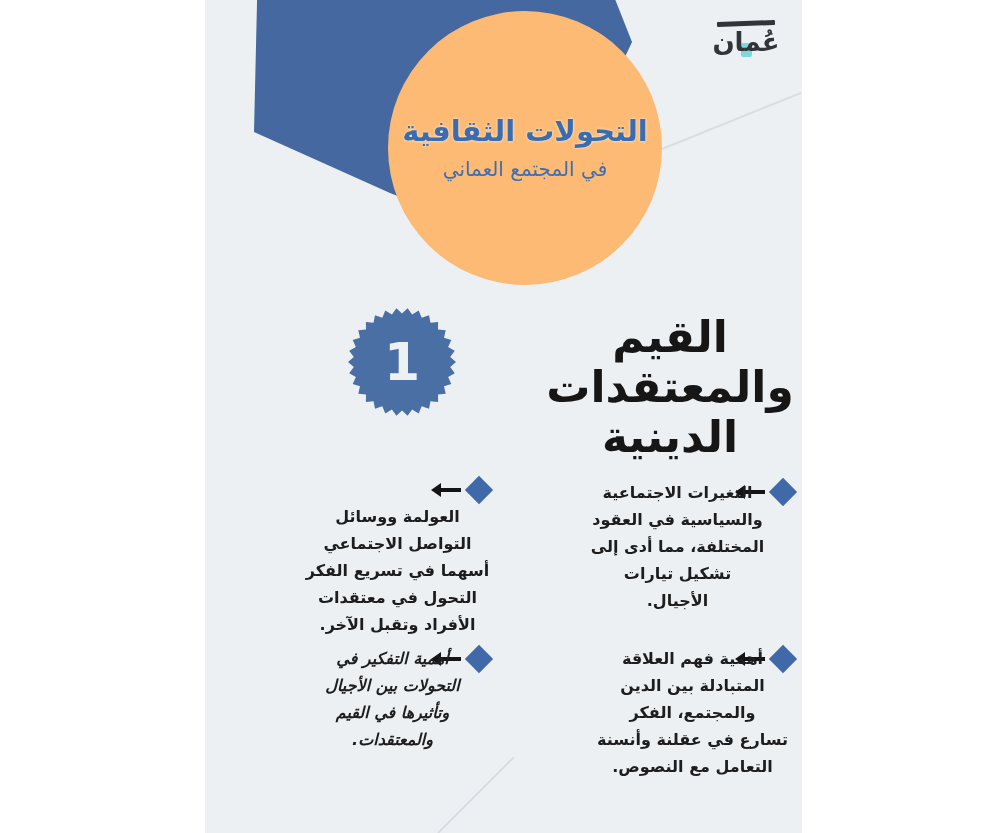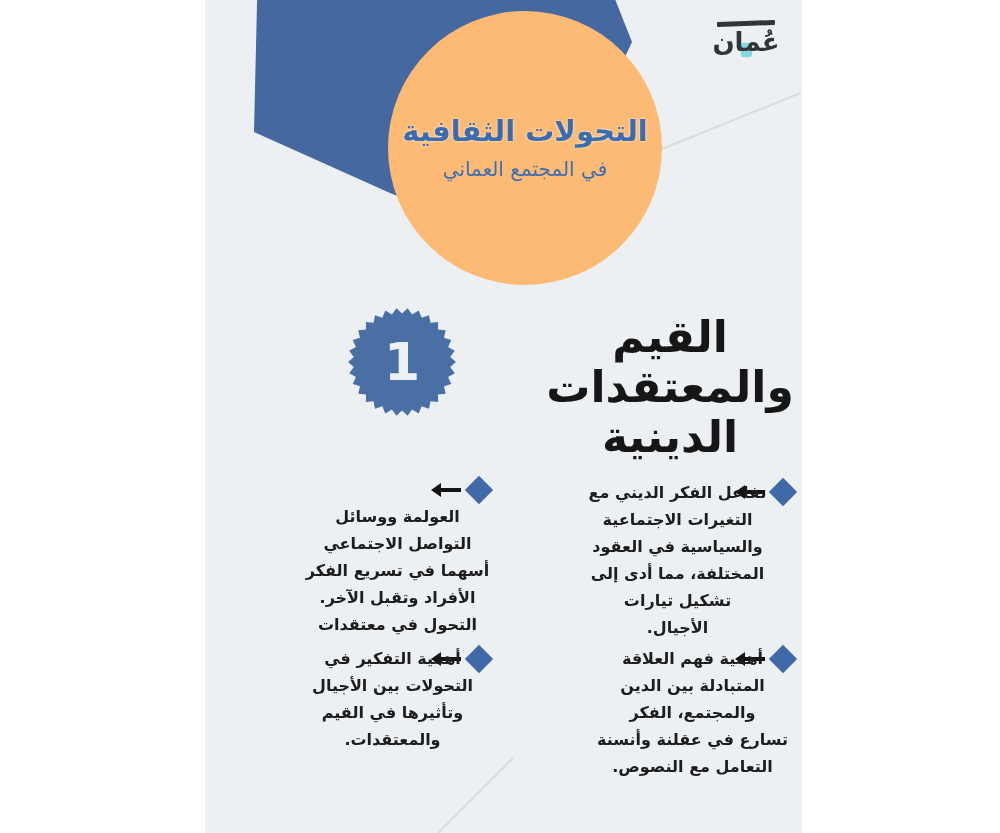--- a/index.html
+++ b/index.html
@@ -54,21 +54,21 @@
   .diamond{width:20px;height:20px;background:#3f69a8;transform:rotate(45deg);margin:0 4px 0 8px;flex:0 0 auto;}
   
   .bullet-text{
     position:absolute;direction:rtl;color:#1d1d1d;font-size:16px;font-weight:bold;line-height:27px;
     display:flex;flex-direction:column;align-items:center;
   }
   .bullet-text div{white-space:nowrap;}
   .bt-r1{left:385px;top:479px;width:175px;}
   .bt-l1{left:85px;top:503px;width:215px;}
   .bt-r2{left:390px;top:645px;width:195px;}
-  .bt-l2{left:75px;top:645px;width:225px;}
+  .bt-l2{left:75px;top:645px;width:225px;font-style:italic;}
   .mk-r1{left:530px;top:477px;}
   .mk-l1{left:226px;top:475px;}
   .mk-r2{left:530px;top:644px;}
   .mk-l2{left:226px;top:644px;}
   
   .faint-line{position:absolute;height:2px;background:#d8dde2;transform-origin:left center;}
   .fl-top{left:457px;top:148px;width:150px;transform:rotate(-22deg);}
   .fl-bottom{left:233px;top:832px;width:107px;transform:rotate(-45deg);}
 </style>
 </head>
@@ -105,38 +105,37 @@
       <div>القيم</div>
       <div>والمعتقدات</div>
       <div>الدينية</div>
     </div>
 
   <div class="marker mk-r1">
     <span class="arrow-shaft"></span>
     <span class="diamond"></span>
   </div>
   <div class="bullet-text bt-r1">
-      <div>تفاعل الفكر الديني مع</div>
       <div>التغيرات الاجتماعية</div>
       <div>والسياسية في العقود</div>
       <div>المختلفة، مما أدى إلى</div>
       <div>تشكيل تيارات</div>
       <div>الأجيال.</div>
     </div>
 
   <div class="marker mk-l1">
     <span class="arrow-shaft"></span>
     <span class="diamond"></span>
   </div>
   <div class="bullet-text bt-l1">
       <div>العولمة ووسائل</div>
       <div>التواصل الاجتماعي</div>
       <div>أسهما في تسريع الفكر</div>
+      <div>التحول في معتقدات</div>
       <div>الأفراد وتقبل الآخر.</div>
-      <div>التحول في معتقدات</div>
     </div>
 
   <div class="marker mk-r2">
     <span class="arrow-shaft"></span>
     <span class="diamond"></span>
   </div>
   <div class="bullet-text bt-r2">
       <div>أهمية فهم العلاقة</div>
       <div>المتبادلة بين الدين</div>
       <div>والمجتمع، الفكر</div>

